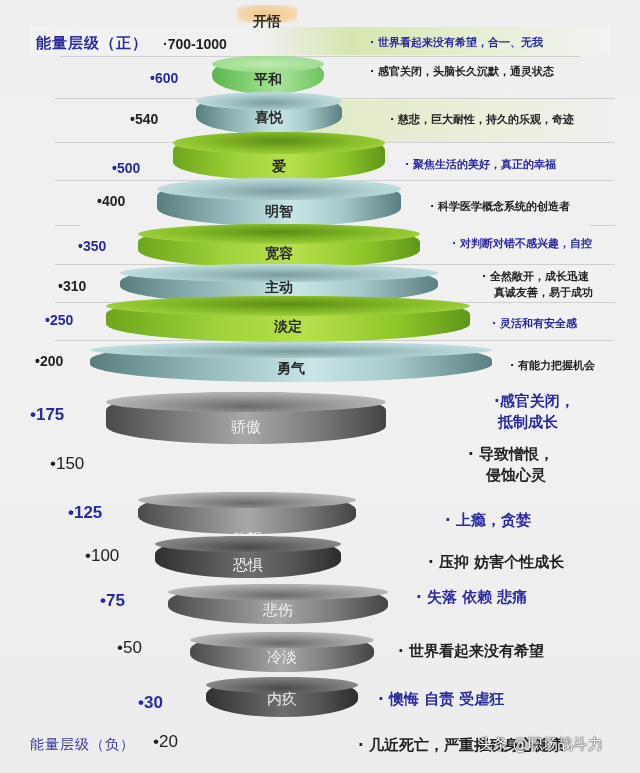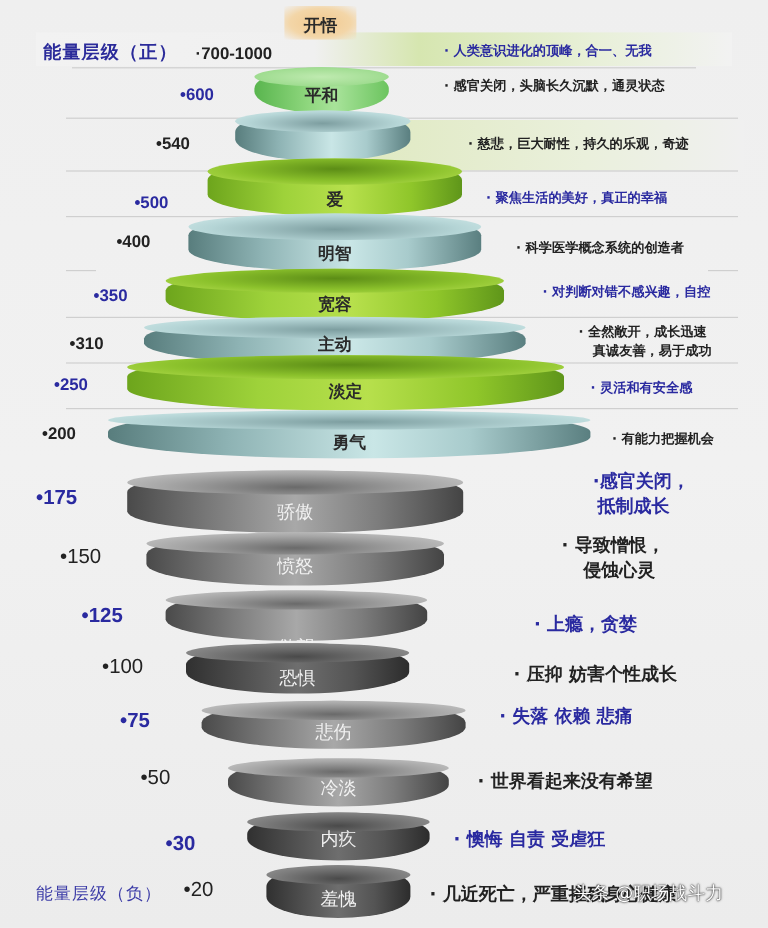--- a/index.html
+++ b/index.html
@@ -48,21 +48,21 @@
   
   .t { background: linear-gradient(90deg, #587d7d 0%, #8eb3b4 25%, #c9e6e6 55%, #a8cbcc 75%, #5a7f80 100%); }
   .t .top { background: radial-gradient(ellipse at 50% 60%, #7d9ea0 0%, #b5d5d6 60%, #d8eeee 100%); }
   
   .k { background: linear-gradient(90deg, #4a4a4a 0%, #7a7a7a 25%, #a8a8a8 50%, #7c7c7c 75%, #444 100%); }
   .k .top { background: radial-gradient(ellipse at 50% 70%, #6a6a6a 0%, #a6a6a6 55%, #cfcfcf 100%); }
   .kd { background: linear-gradient(90deg, #303030 0%, #555 30%, #6e6e6e 50%, #545454 75%, #2c2c2c 100%); }
   .kd .top { background: radial-gradient(ellipse at 50% 70%, #4a4a4a 0%, #7c7c7c 60%, #9a9a9a 100%); }
   
   .orange {
-    position: absolute; left: 237px; top: 5px; width: 60px; height: 28px;
+    position: absolute; left: 237px; top: 5px; width: 60px; height: 18px;
     background: radial-gradient(ellipse at 50% 50%, #f1c88e 0%, #f3d6a8 60%, rgba(240,240,240,0) 100%);
   }
   .orange .label { position: absolute; left: 0; width: 100%; top: 8px; text-align: center;
     font-family: "DejaVu Serif", serif; font-size: 14px; font-weight: bold; color: #2a2a2a; }
   .watermark { position: absolute; left: 478px; top: 735px; font-size: 15px; color: #ffffff;
     text-shadow: 0 0 2px #333, 0 0 1px #000; }
 </style>
 </head>
 <body>
 
@@ -80,31 +80,32 @@
   <div class="band" style="left:55px;top:302px;width:560px;"></div>
   <div class="band" style="left:55px;top:340px;width:560px;"></div>
 
   <div class="title" style="left:36px;top:34px;">能量层级（正）</div>
   <div class="title neg" style="left:30px;top:736px;">能量层级（负）</div>
 
   <div class="orange">
     <div class="label">开悟</div>
   </div>
   <div class="val" style="left:163px;top:36px;">·700-1000</div>
-  <div class="desc blue" style="left:370px;top:35px;">· 人类意识进化的顶峰，合一、无我</div>
+  <div class="desc blue" style="left:370px;top:35px;">· 世界看起来没有希望，合一、无我</div>
 
   <div class="disc lg" style="left:212px;top:56px;width:112px;height:38px;">
     <div class="top" style="height:16px;"></div>
     <div class="label" style="top:15px;">平和</div>
   </div>
   <div class="val blue" style="left:150px;top:70px;">•600</div>
   <div class="desc" style="left:370px;top:64px;">· 感官关闭，头脑长久沉默，通灵状态</div>
 
   <div class="disc t" style="left:196px;top:92px;width:146px;height:42px;">
     <div class="top" style="height:18px;"></div>
+    <div class="label" style="top:17px;">喜悦</div>
   </div>
   <div class="val" style="left:130px;top:111px;">•540</div>
   <div class="desc" style="left:390px;top:112px;">· 慈悲，巨大耐性，持久的乐观，奇迹</div>
 
   <div class="disc g" style="left:173px;top:132px;width:212px;height:48px;">
     <div class="top" style="height:22px;"></div>
     <div class="label" style="top:26px;">爱</div>
   </div>
   <div class="val blue" style="left:112px;top:160px;">•500</div>
   <div class="desc blue" style="left:405px;top:157px;">· 聚焦生活的美好，真正的幸福</div>
@@ -150,24 +151,20 @@
   <div class="disc neg k" style="left:106px;top:392px;width:280px;height:52px;">
     <div class="top" style="height:20px;"></div>
     <div class="label" style="top:26px;">骄傲</div>
   </div>
   <div class="val big blue" style="left:30px;top:405px;">•175</div>
   <div class="desc big blue" style="left:494px;top:391px;">
     <div>·感官关闭，</div>
     <div style="padding-left:4px;">抵制成长</div>
   </div>
 
-  <div class="disc neg k" style="left:122px;top:444px;width:248px;height:44px;">
-    <div class="top" style="height:18px;"></div>
-    <div class="label" style="top:19px;">愤怒</div>
-  </div>
   <div class="val big" style="left:50px;top:454px;">•150</div>
   <div class="desc big" style="left:468px;top:444px;">
     <div>· 导致憎恨，</div>
     <div style="padding-left:18px;">侵蚀心灵</div>
   </div>
 
   <div class="disc neg k" style="left:138px;top:492px;width:218px;height:42px;">
     <div class="top" style="height:16px;"></div>
     <div class="label" style="top:18px;margin-top:20px;">欲望</div>
   </div>
@@ -195,21 +192,17 @@
   <div class="val big" style="left:117px;top:638px;">•50</div>
   <div class="desc big" style="left:398px;top:641px;">· 世界看起来没有希望</div>
 
   <div class="disc neg kd" style="left:206px;top:677px;width:152px;height:40px;">
     <div class="top" style="height:16px;"></div>
     <div class="label" style="top:13px;">内疚</div>
   </div>
   <div class="val big blue" style="left:138px;top:693px;">•30</div>
   <div class="desc big blue" style="left:378px;top:689px;">· 懊悔 自责 受虐狂</div>
 
-  <div class="disc neg kd" style="left:222px;top:721px;width:120px;height:44px;">
-    <div class="top" style="height:16px;"></div>
-    <div class="label" style="top:19px;">羞愧</div>
-  </div>
   <div class="val big" style="left:153px;top:732px;">•20</div>
   <div class="desc big" style="left:358px;top:735px;">· 几近死亡，严重摧残身心健康</div>
 
   <div class="watermark">头条 @职场战斗力</div>
 </div>
 
 </body></html>

